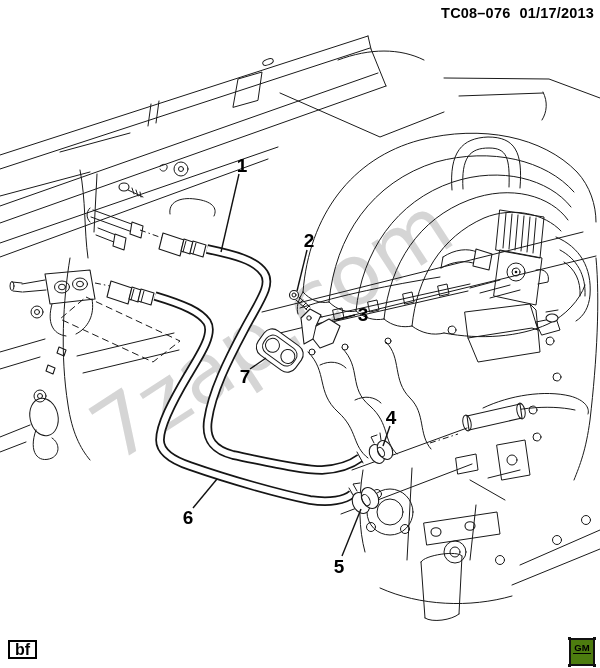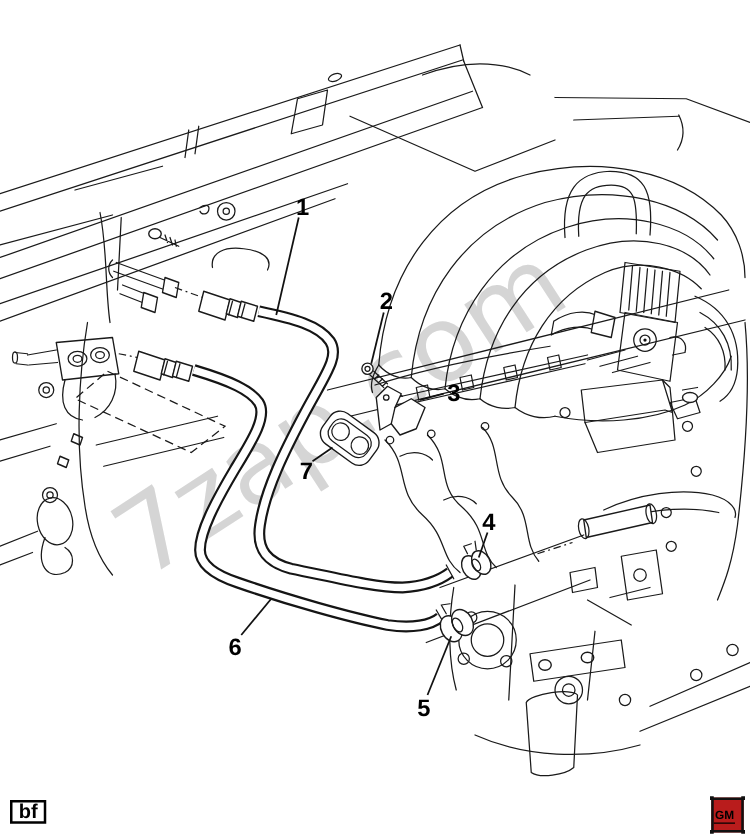--- a/index.html
+++ b/index.html
@@ -18,21 +18,21 @@
   .wmark{font:400 84px "DejaVu Sans",sans-serif;fill:#cbcbcb;opacity:.8;}
   
   #header{position:absolute;top:5px;right:6px;font-weight:bold;font-size:14.5px;color:#000;
           letter-spacing:.2px;white-space:nowrap;}
   #header span{margin-left:9px;}
   
   #sheet-code{position:absolute;left:8px;top:640px;border:2px solid #000;background:#fff;
               font-weight:bold;font-size:16px;line-height:15px;padding:0 5px;color:#000;}
   
   #gm-logo{position:absolute;right:5px;top:638px;width:22px;height:24px;border:2px solid #111;
-           background:#b91c1c;display:flex;flex-direction:row;align-items:center;justify-content:flex-start;gap:25px;}
+           background:#4d7c0f;display:flex;flex-direction:column;align-items:center;justify-content:flex-start;gap:25px;}
   #gm-logo .gm-txt{font-weight:bold;font-size:9.5px;line-height:11px;color:#000;
                    border-bottom:1.5px solid #000;padding:0 1px;margin-top:2px;}
   #gm-logo .gm-bar{width:18px;height:7px;background:#111;margin-top:2px;position:relative;}
   #gm-logo .gm-bar i{position:absolute;top:2px;width:3px;height:2px;background:#fff;}
   #gm-logo .gm-bar i.b1{left:3px;} #gm-logo .gm-bar i.b2{left:11px;}
   .corner{position:absolute;width:3px;height:3px;background:#111;}
 </style>
 </head>
 <body>
 
@@ -279,20 +279,23 @@
       <text class="callout-num" x="242" y="172">1</text>
       <text class="callout-num" x="309" y="247">2</text>
       <text class="callout-num" x="363" y="321">3</text>
       <text class="callout-num" x="391" y="424">4</text>
       <text class="callout-num" x="339" y="573">5</text>
       <text class="callout-num" x="188" y="524">6</text>
       <text class="callout-num" x="245" y="383">7</text>
     </g>
   </svg>
 
+  <div id="header">
+    <span>TC08–076</span><span>01/17/2013</span>
+  </div>
 
   <div id="sheet-code">bf</div>
 
   <div id="gm-logo">
     <div class="corner" style="left:-3px;top:-3px;"></div>
     <div class="corner" style="right:-3px;top:-3px;"></div>
     <div class="corner" style="left:-3px;bottom:-3px;"></div>
     <div class="corner" style="right:-3px;bottom:-3px;"></div>
     <div class="gm-txt">GM</div>
     <div class="gm-bar">

